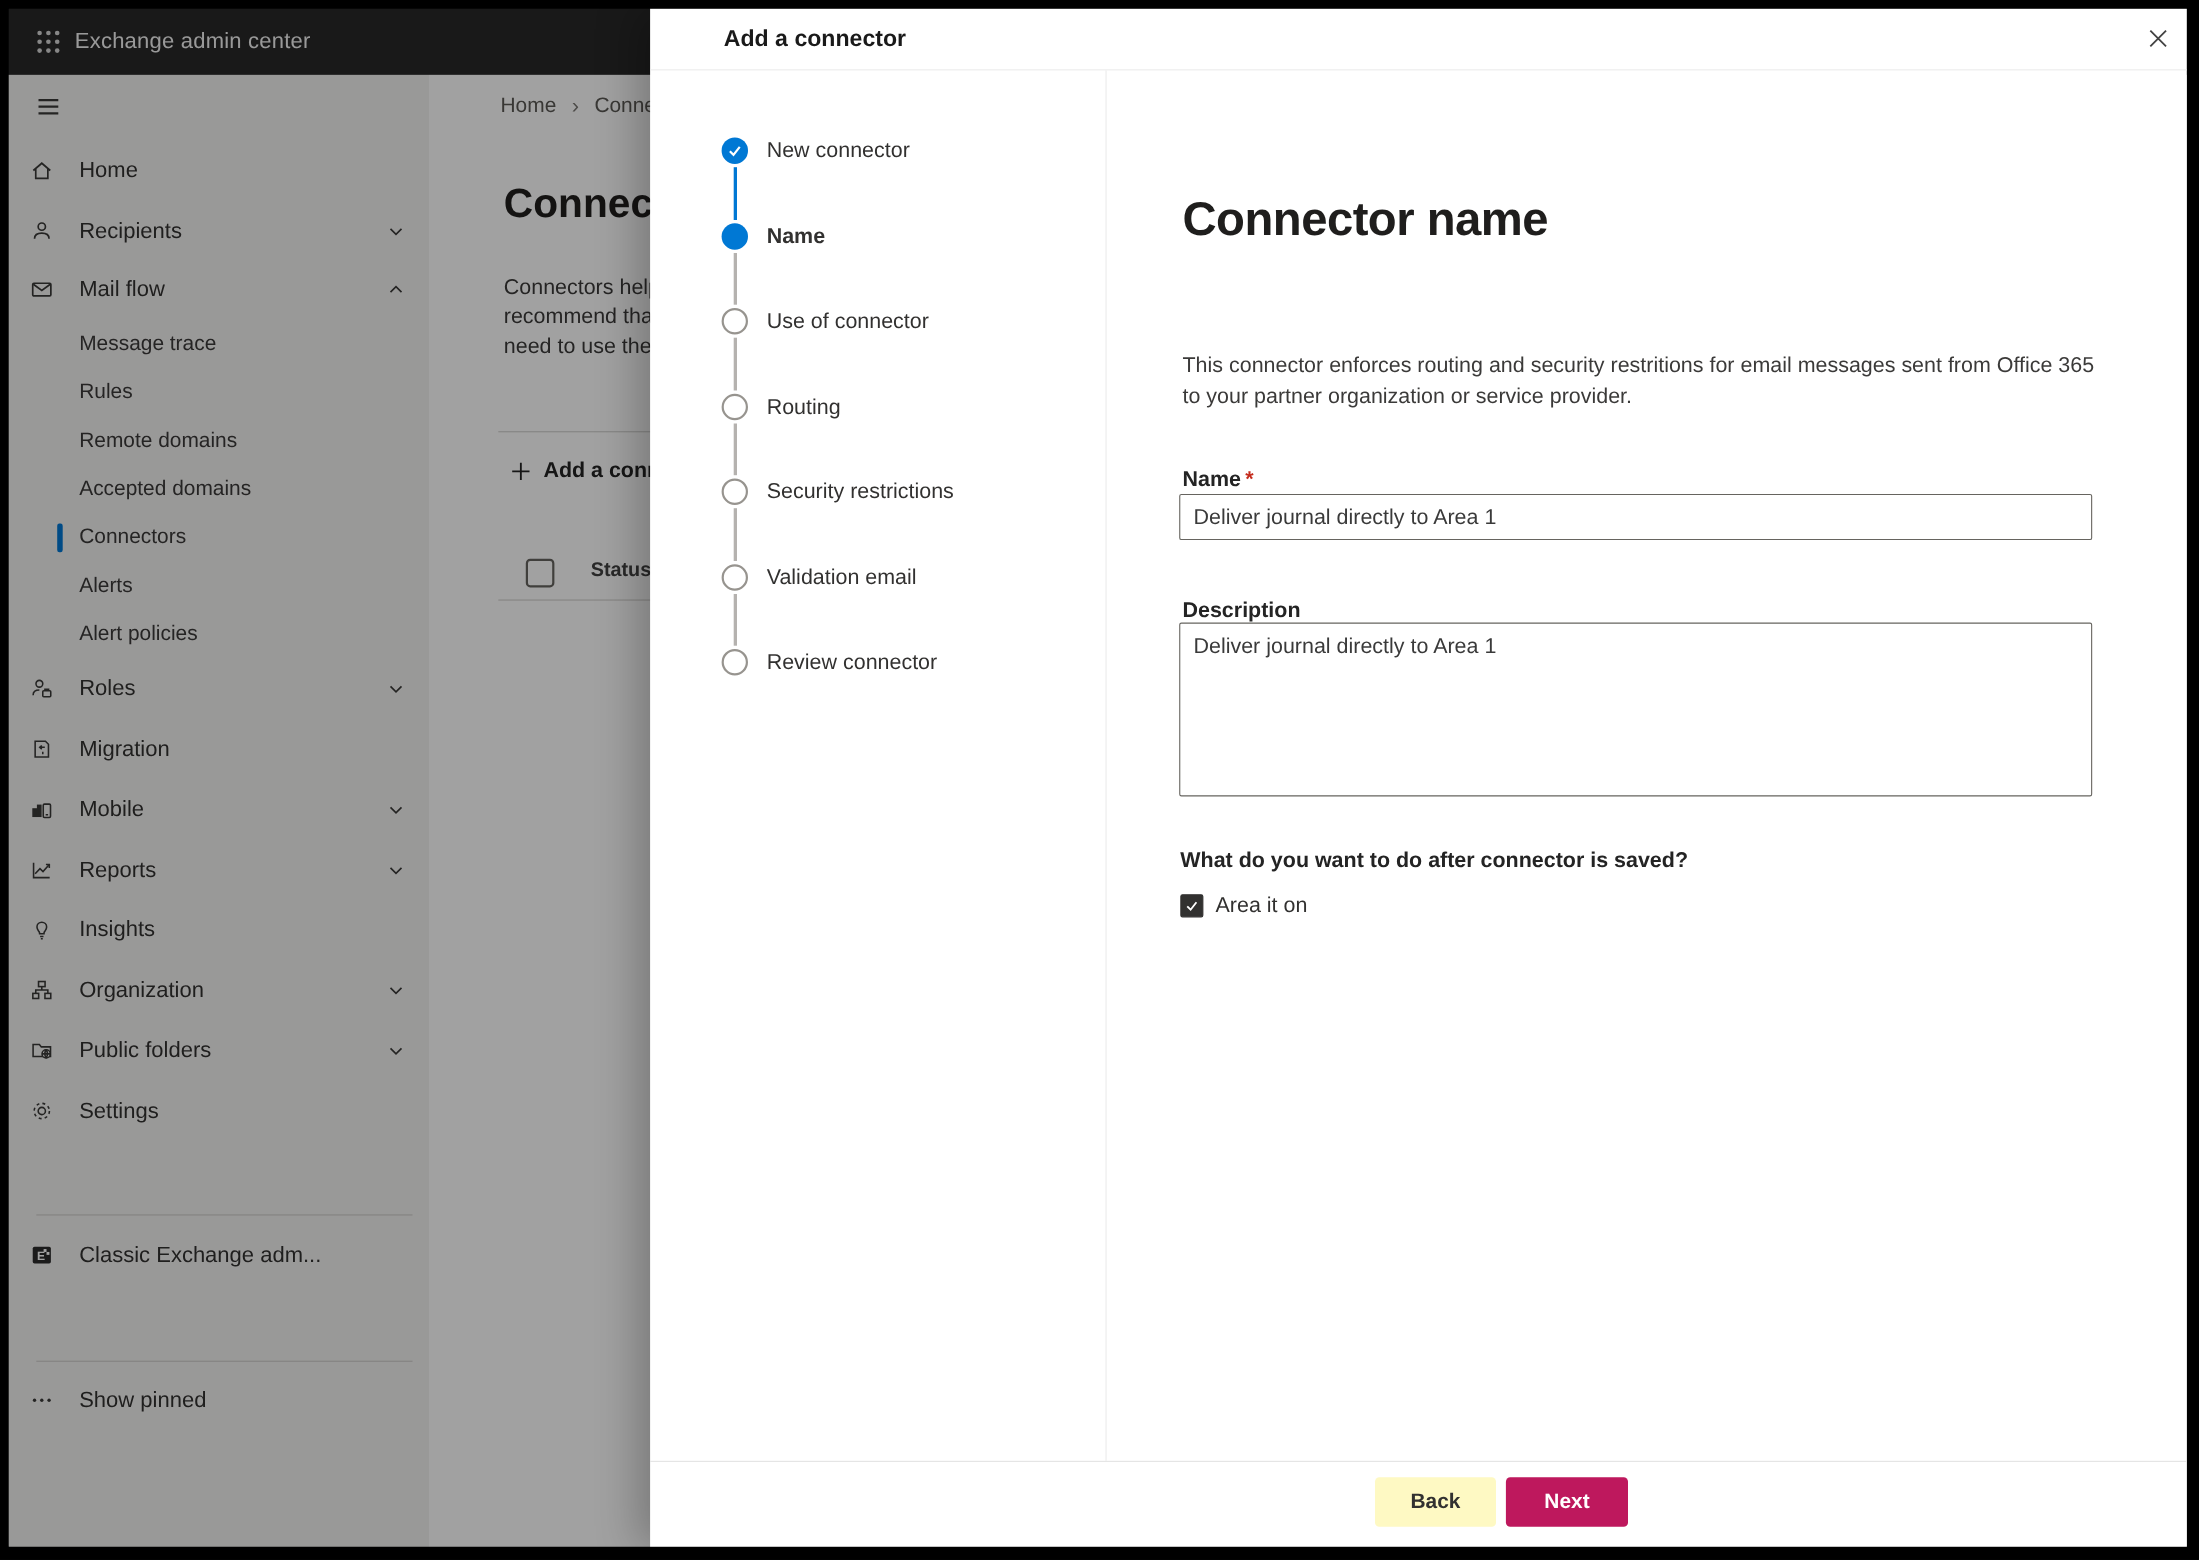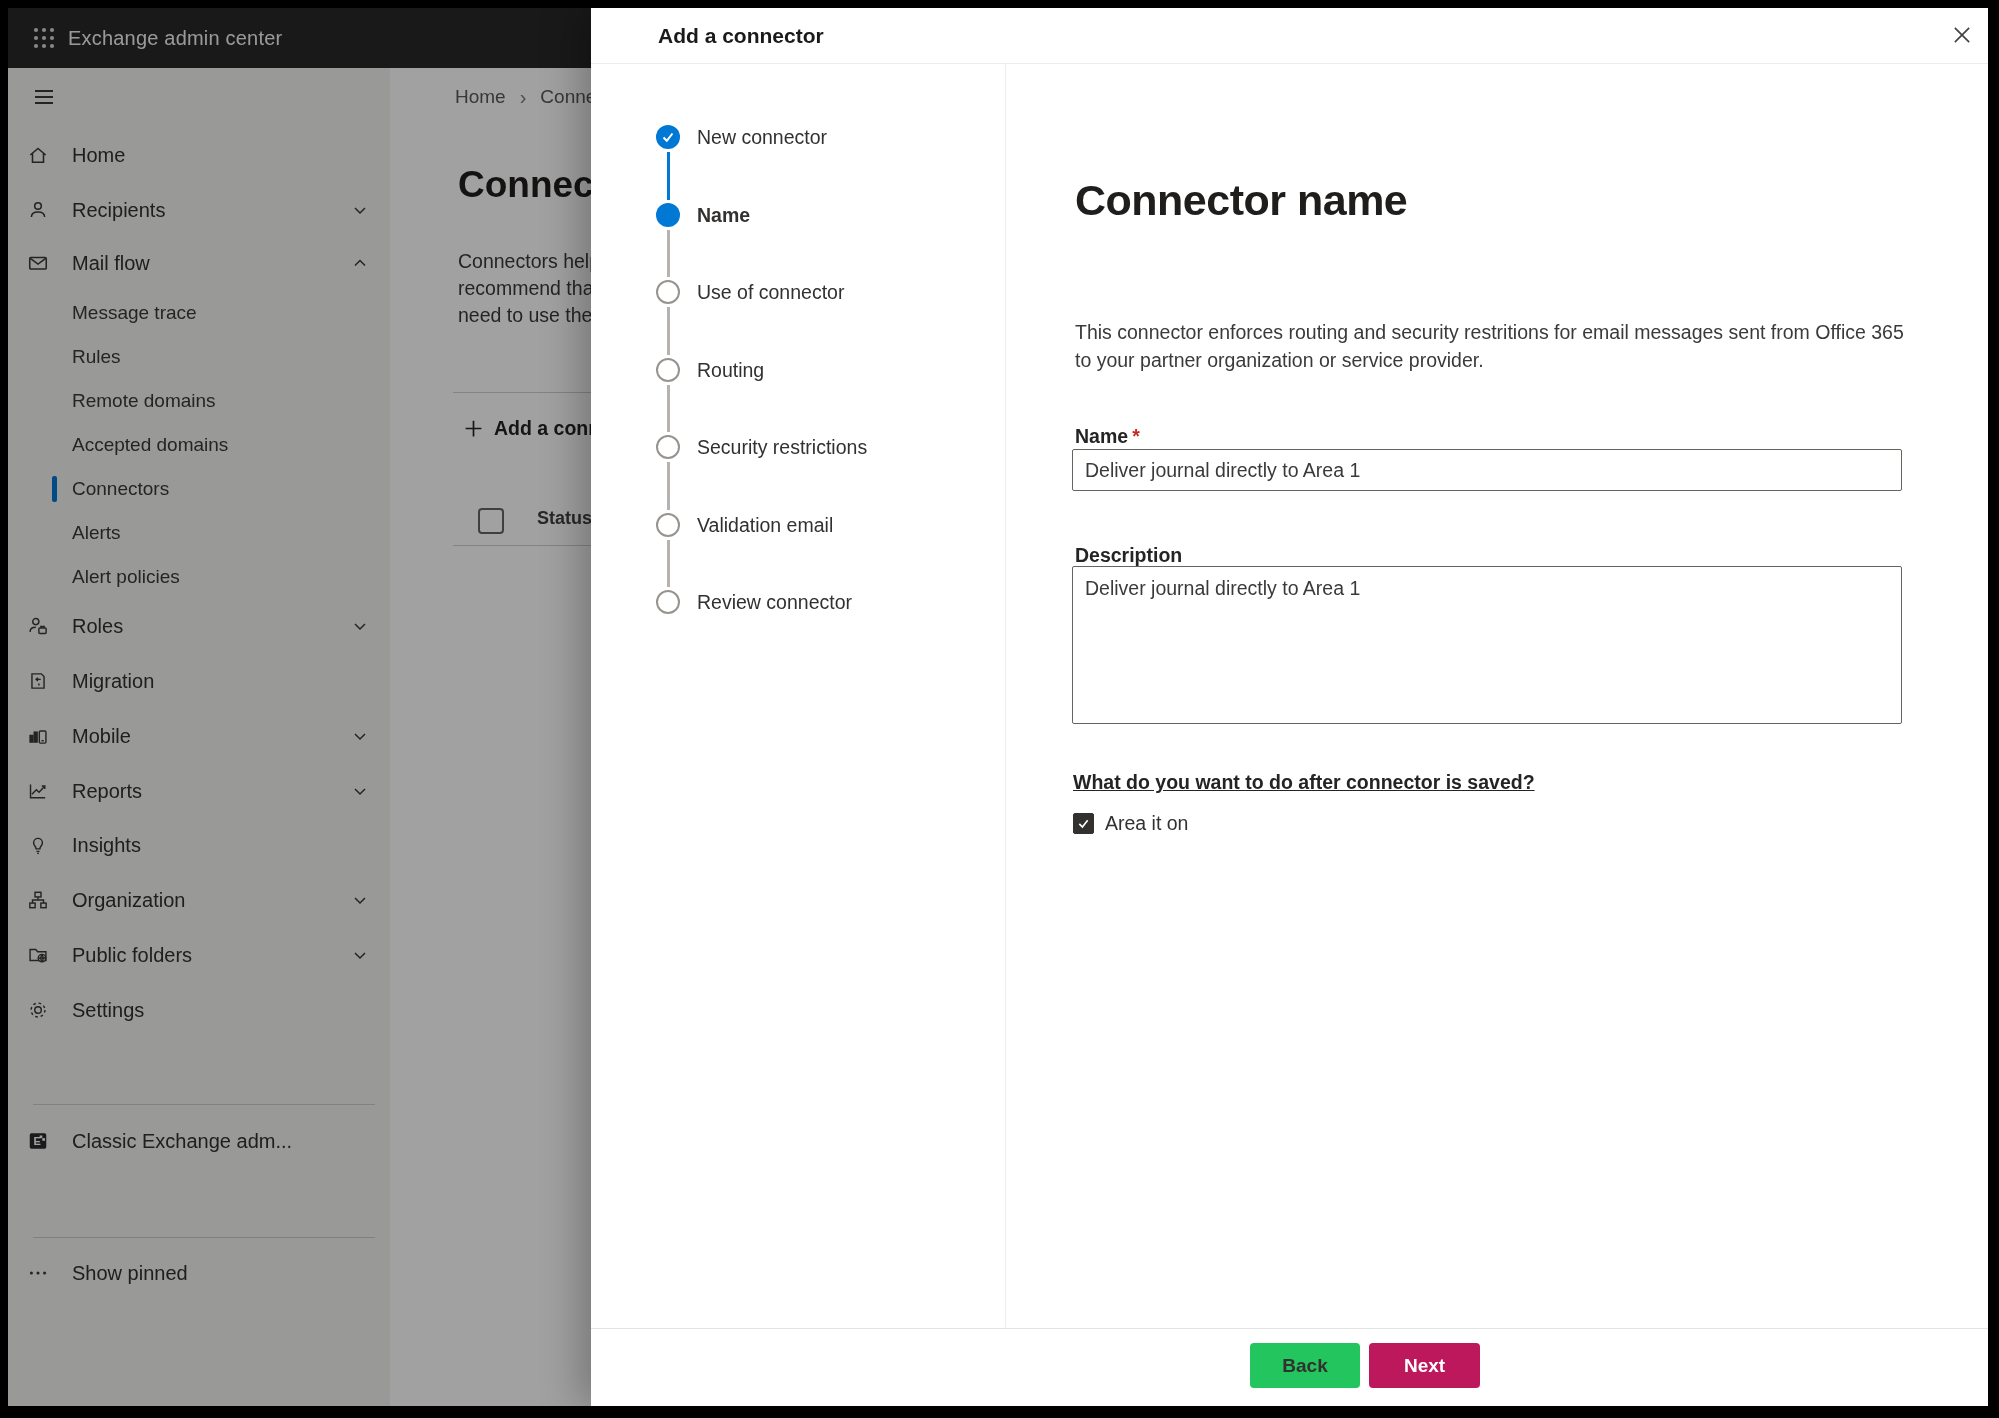--- a/index.html
+++ b/index.html
@@ -57,29 +57,29 @@
   .step-label.current{font-weight:700;}
 
   
   .dc-heading{position:absolute;left:484px;top:168px;font-size:43px;font-weight:700;color:#1f1e1d;letter-spacing:-.5px;}
   .dc-desc{position:absolute;left:484px;top:310px;width:836px;font-size:19.5px;line-height:28px;color:#3b3a39;}
   .dc-label-name{position:absolute;left:484px;top:417px;font-size:19.5px;font-weight:700;color:#242424;}
   .req{color:#c42b1c;font-weight:700;margin-left:4px;}
   .dc-input{position:absolute;left:481px;top:441px;width:830px;height:42px;box-sizing:border-box;border:1px solid #66645f;border-radius:2px;padding:0 12px;font-size:19.5px;color:#3a3a3a;font-family:inherit;background:#fff;}
   .dc-label-desc{position:absolute;left:484px;top:536px;font-size:19.5px;font-weight:700;color:#242424;}
   .dc-textarea{position:absolute;left:481px;top:558px;width:830px;height:158px;box-sizing:border-box;border:1px solid #66645f;border-radius:2px;padding:10px 12px;font-size:19.5px;color:#3a3a3a;font-family:inherit;resize:none;background:#fff;}
-  .dc-question{position:absolute;left:482px;top:763px;font-size:19.5px;font-weight:700;color:#242424;text-decoration:underline;}
+  .dc-question{position:absolute;left:482px;top:763px;font-size:19.5px;font-weight:700;color:#242424;}
   .dc-checkrow{position:absolute;left:482px;top:802px;height:26px;display:flex;align-items:center;gap:11px;cursor:pointer;}
   .dc-checkbox{width:19px;height:19px;background:#323130;border:1px solid #323130;border-radius:2px;display:flex;align-items:center;justify-content:center;}
   .dc-checklabel{font-size:19.5px;color:#323130;}
 
   
   .dlg-fdiv{position:absolute;left:0;top:1320px;width:1397px;height:1px;background:#e3e3e3;}
   .btn{position:absolute;top:1335px;height:45px;border:none;border-radius:4px;font-size:19px;font-weight:700;font-family:inherit;cursor:pointer;}
-  .btn.back{left:659px;width:110px;background:#22c55e;color:#323130;}
+  .btn.back{left:659px;width:110px;background:#fef9c3;color:#323130;}
   .btn.next{left:778px;width:111px;background:#be185d;color:#ffffff;}
 
   svg{display:block;}
 </style>
 </head>
 <body>
 
 <div class="screen">
 
   <div class="appheader">

